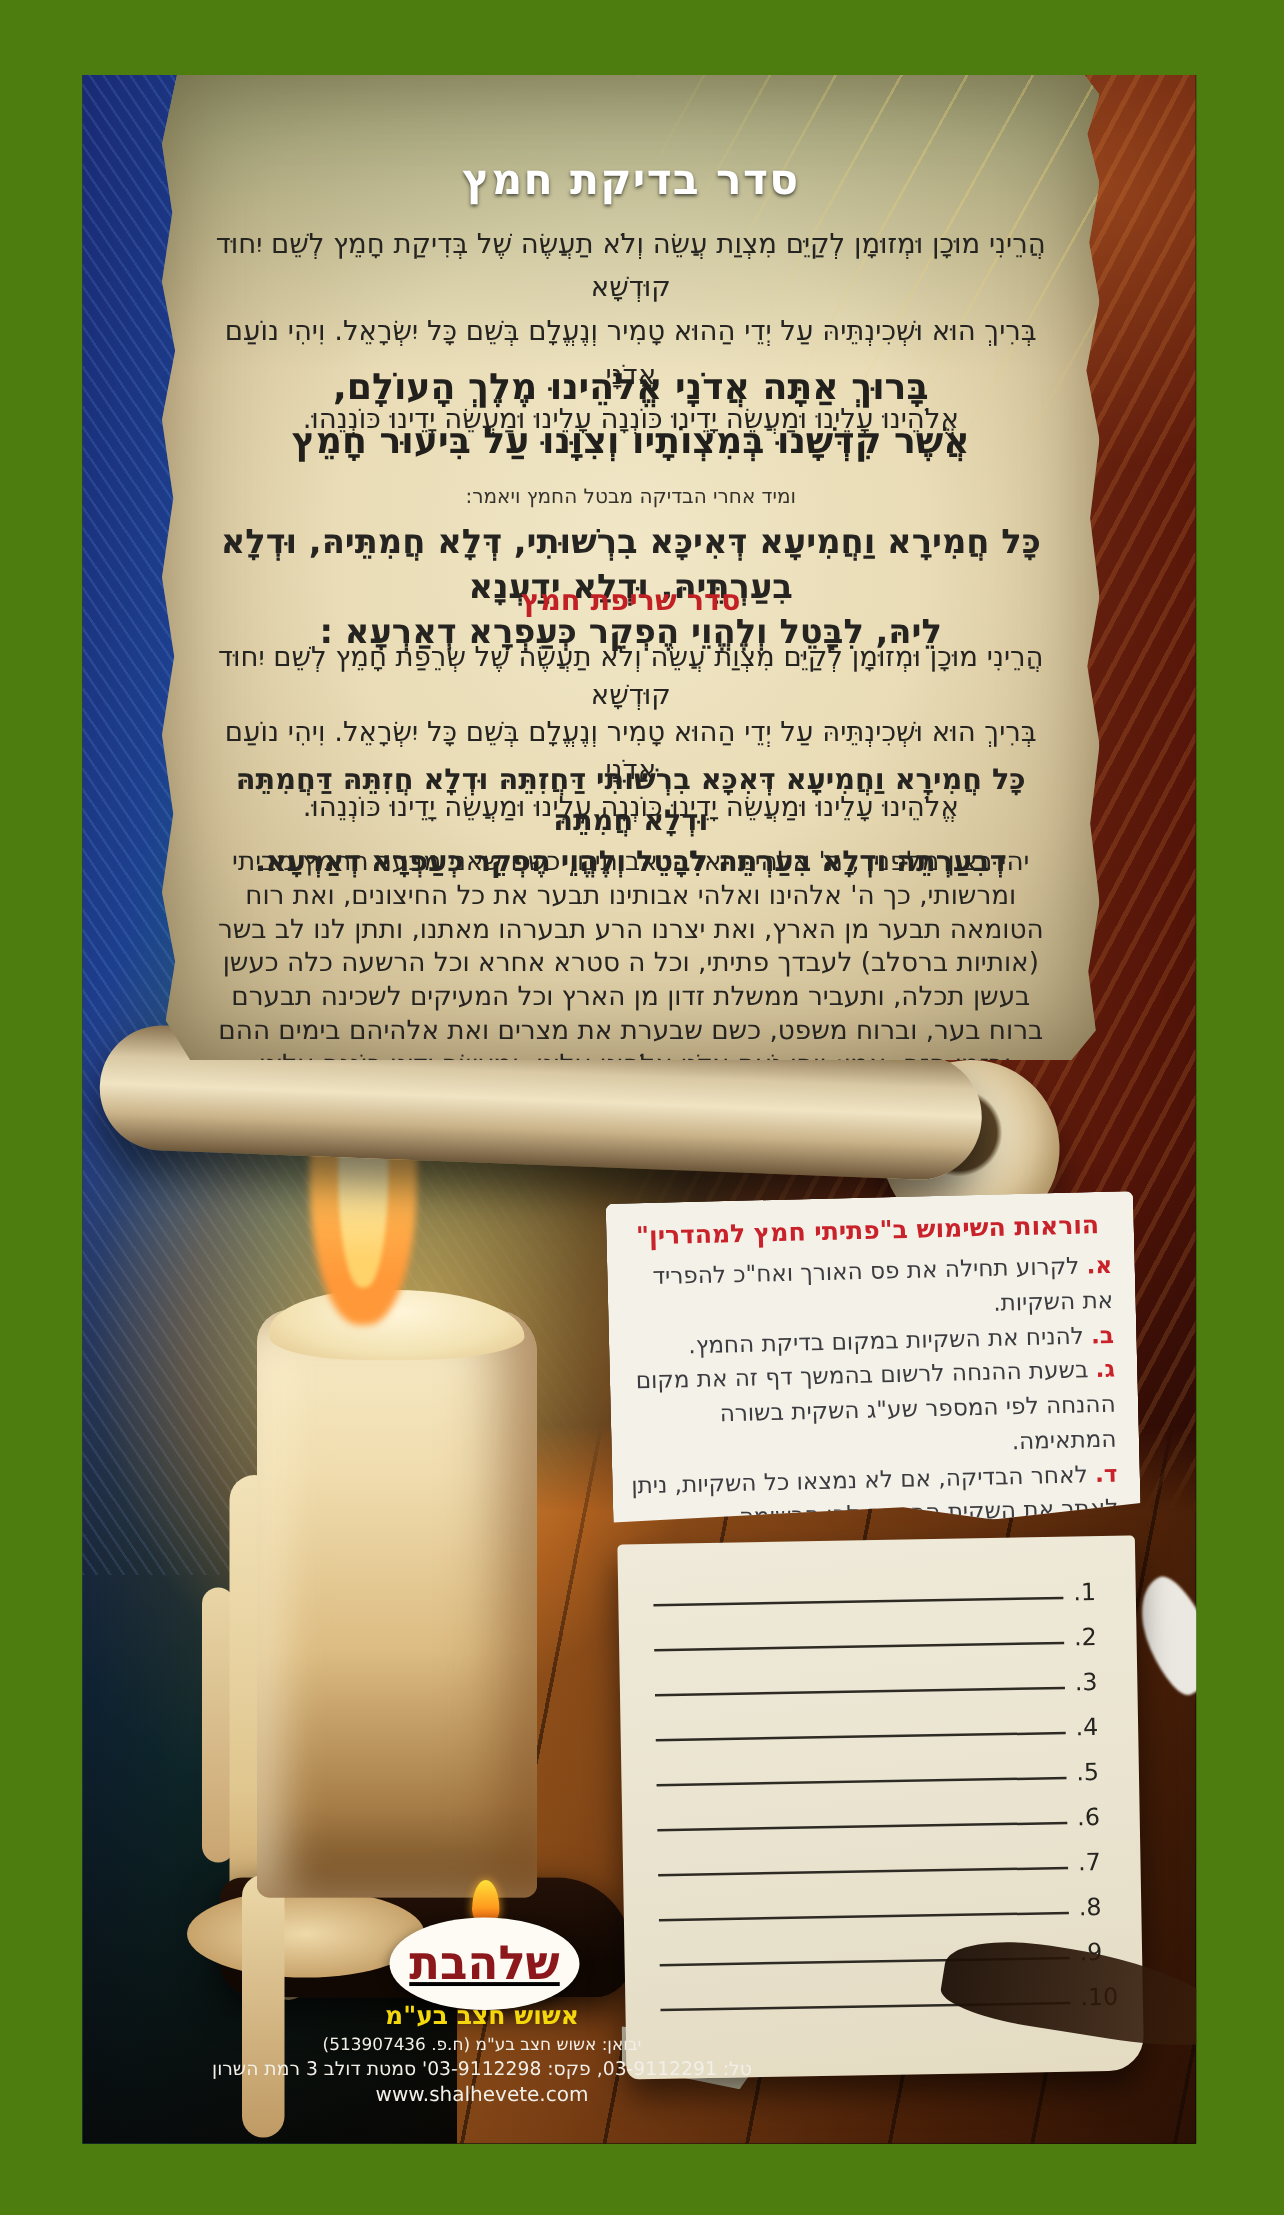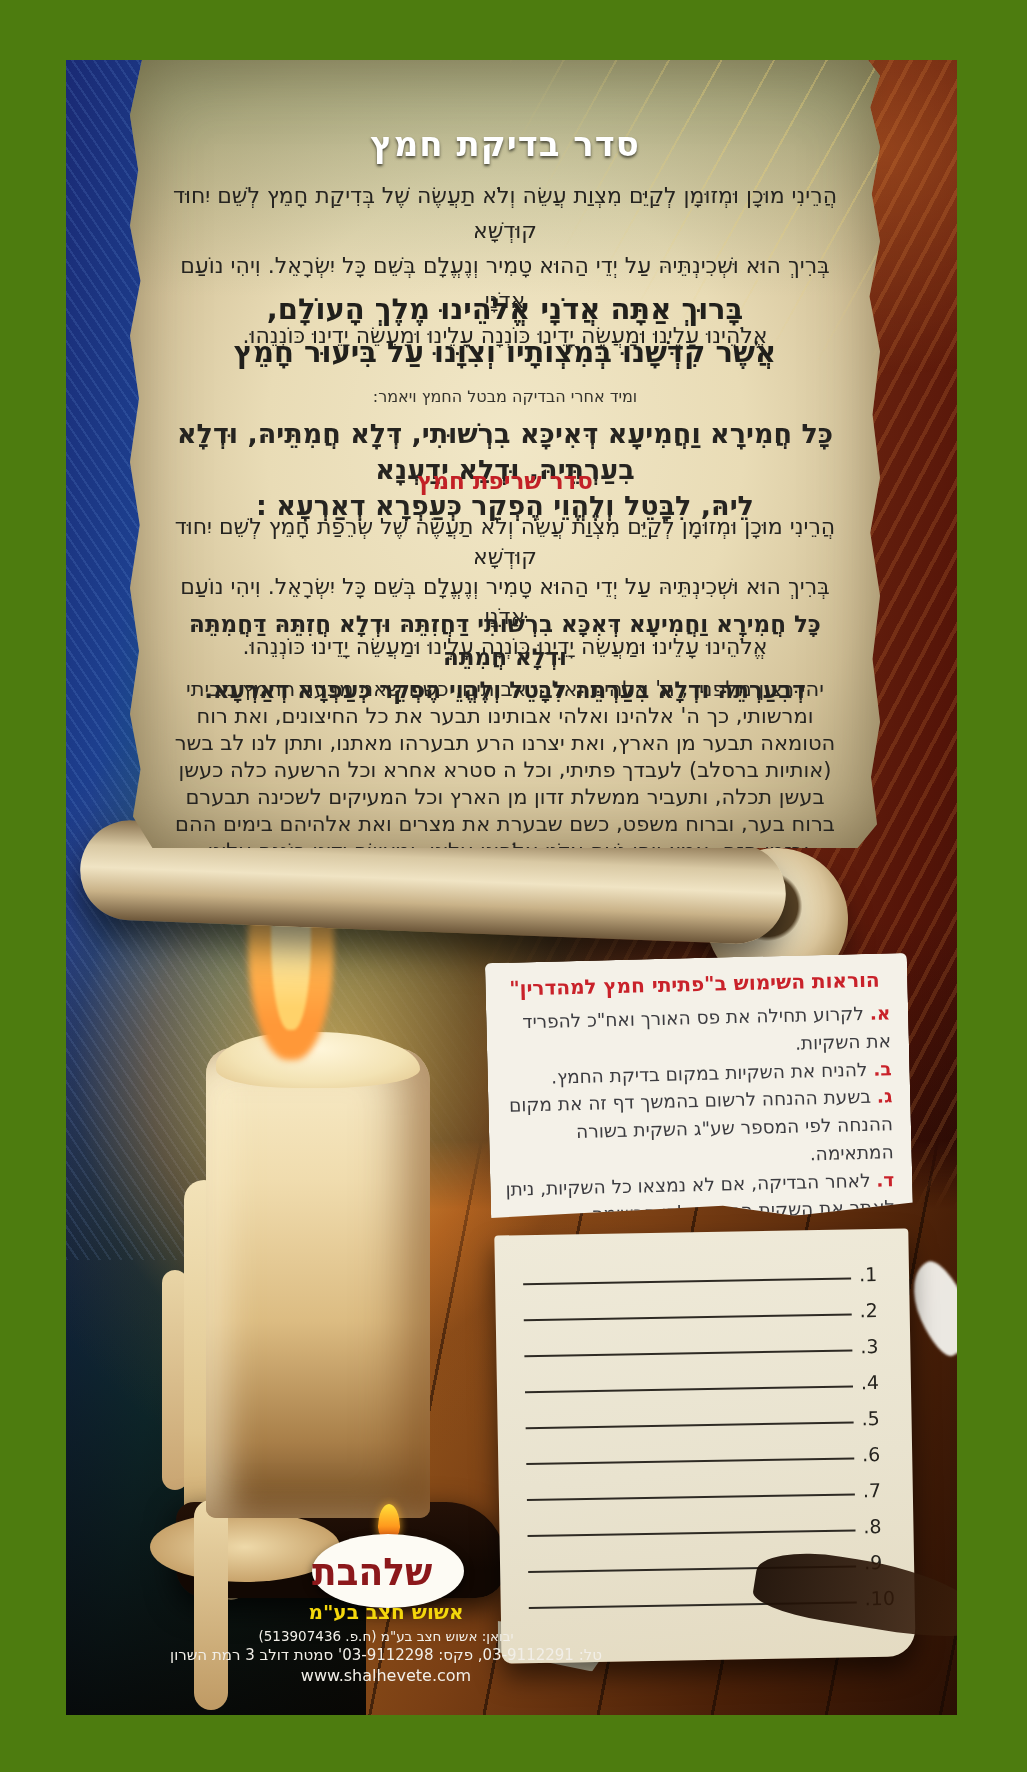--- a/index.html
+++ b/index.html
@@ -104,21 +104,21 @@
   
   .white-feather{left:852px;top:1200px;width:48px;height:96px;border-radius:62% 38% 70% 30%/52% 58% 42% 48%;
     background:rgba(250,250,244,.92);transform:rotate(-24deg);filter:blur(1px);}
   .dark-feather{left:688px;top:1502px;width:236px;height:66px;transform:rotate(9deg);
     border-radius:50% 85% 60% 45%/60% 100% 45% 40%;
     background:linear-gradient(90deg,rgba(28,14,5,.95),rgba(62,32,12,.85));}
   
   .logo-flame{left:312px;top:1444px;width:22px;height:36px;border-radius:50% 50% 45% 45%/65% 65% 35% 35%;
     background:linear-gradient(180deg,#ffe13a,#ff9c1e 60%,#e65510);box-shadow:0 0 8px rgba(255,180,40,.8);}
   .logo-oval{left:246px;top:1474px;width:152px;height:74px;border-radius:50%;background:#fdfbf4;
-    display:flex;align-items:center;justify-content:flex-end;box-shadow:0 4px 10px rgba(0,0,0,.6);}
+    display:flex;align-items:center;justify-content:center;box-shadow:0 4px 10px rgba(0,0,0,.6);text-decoration:underline;}
   .logo-word{font-size:36px;font-weight:bold;color:#8c181b;transform:scaleY(1.05);}
   .company{left:150px;top:1540px;width:340px;text-align:center;font-size:20px;font-weight:bold;color:#f4d70c;}
   .f-imp{left:110px;top:1568px;width:420px;text-align:center;font-size:13.5px;color:#f2efe8;}
   .f-tel{left:80px;top:1586px;width:480px;text-align:center;font-size:15px;color:#f2efe8;}
   .f-web{left:110px;top:1606px;width:420px;text-align:center;font-size:16px;color:#f2efe8;direction:ltr;}
 </style>
 </head>
 <body>
 
 <div class="canvas">

